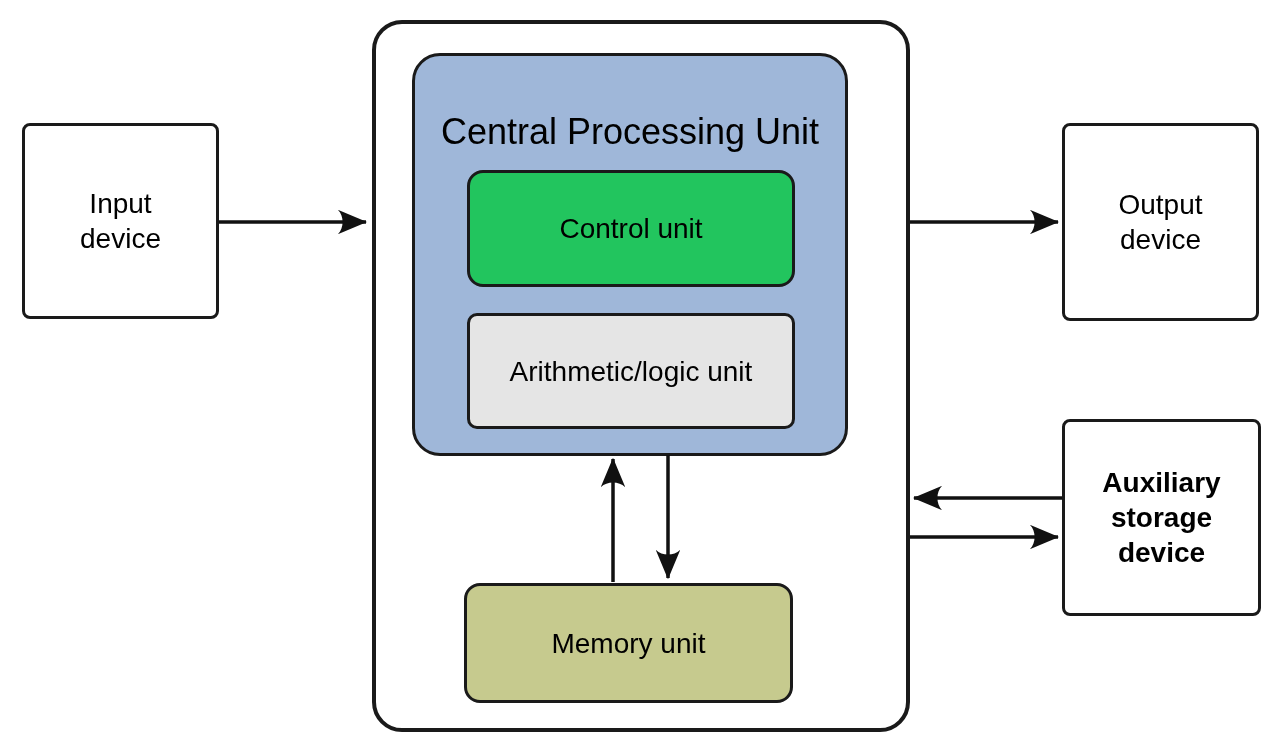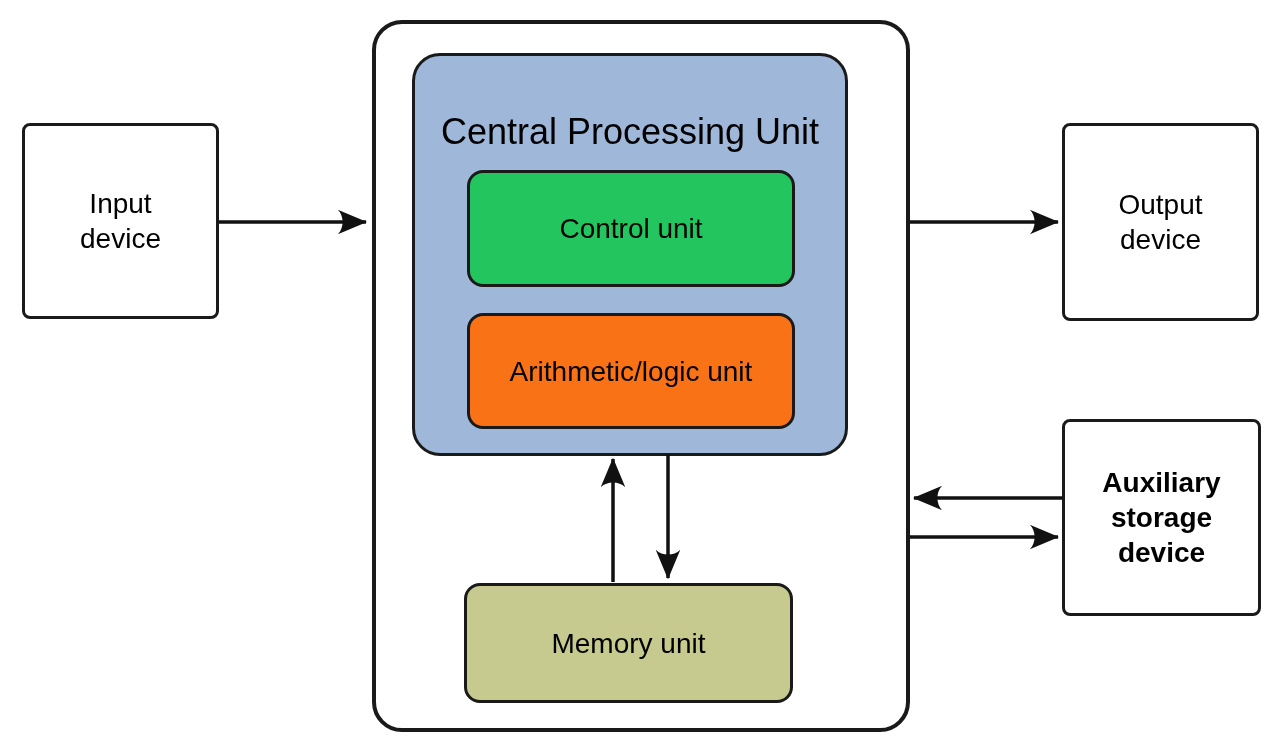--- a/index.html
+++ b/index.html
@@ -93,21 +93,21 @@
 
   <div class="box" id="system-unit">
 
     <div class="box" id="cpu" style="background: rgb(159, 183, 217);">
       <div id="cpu-label">Central Processing Unit</div>
 
       <div class="box sub" id="control-unit" style="background: #22c55e;">
         <span class="lbl">Control unit</span>
       </div>
 
-      <div class="box sub" id="alu" style="background: #f97316;">
+      <div class="box sub" id="alu" style="background: #e5e5e5; border-radius: 10px;">
         <span class="lbl">Arithmetic/logic unit</span>
       </div>
     </div>
 
     <div class="box" id="memory-unit" style="background: rgb(198, 202, 142);">
       <span class="lbl">Memory unit</span>
     </div>
   </div>
 
   <div class="box device" id="output-device">

